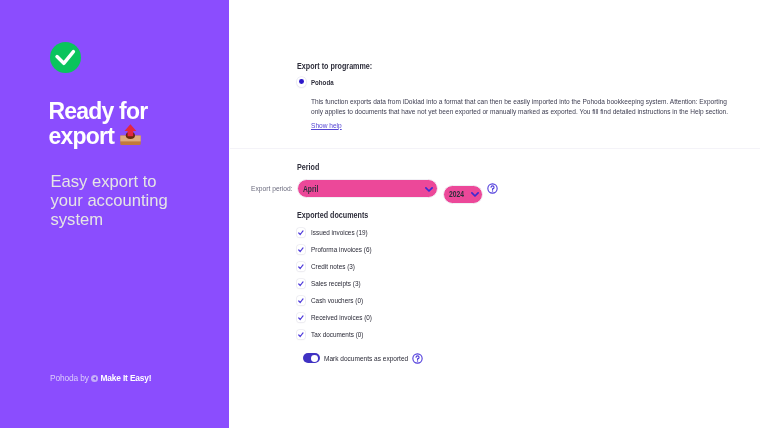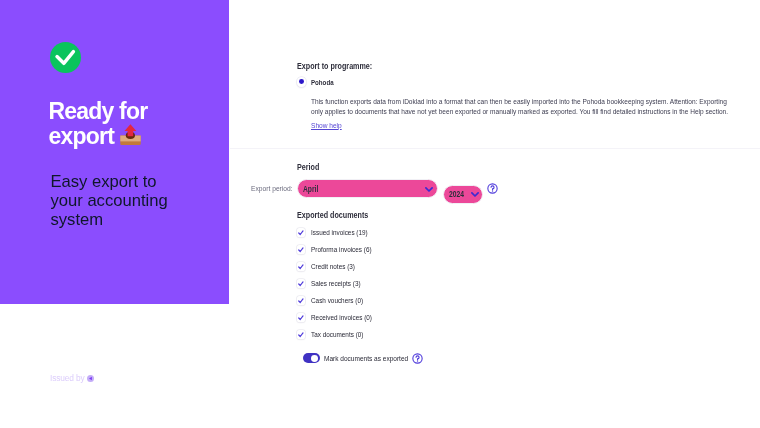--- a/index.html
+++ b/index.html
@@ -1,28 +1,28 @@
 <!DOCTYPE html>
 <html><head>
 <meta charset="utf-8">
 <style>
   html,body{margin:0;padding:0;}
   body{width:760px;height:428px;overflow:hidden;background:#ffffff;
        font-family:"Liberation Sans",sans-serif;-webkit-font-smoothing:antialiased;}
   .page{position:relative;width:760px;height:428px;}
-  .sidebar{position:absolute;left:0;top:0;width:229px;height:304px;background:#8b4dfe;}
+  .sidebar{position:absolute;left:0;top:0;width:229px;height:428px;background:#8b4dfe;}
   .main{position:absolute;left:0;top:0;width:612px;height:428px;background:transparent;padding-left:46px;}
 
   
   .sb-check{position:absolute;left:49.8px;top:42.3px;width:31px;height:31px;}
   .sb-title{position:absolute;left:48.5px;top:98.5px;width:152px;
     font-size:23px;font-weight:bold;color:#ffffff;line-height:25px;letter-spacing:-0.8px;}
   .sb-emoji{position:absolute;left:71.9px;top:25.7px;}
   .sb-sub{position:absolute;left:50.5px;top:171.5px;width:122px;
-    font-size:16.6px;font-weight:normal;color:#0f172a;line-height:19.2px;}
+    font-size:16.6px;font-weight:normal;color:#e5e5e5;line-height:19.2px;}
   .sb-foot{position:absolute;left:50px;top:373.3px;font-size:8.4px;color:#dccdfb;
     letter-spacing:-0.15px;white-space:nowrap;}
   .sb-foot b{color:#ffffff;font-weight:bold;}
   .sb-foot .logo{display:inline-block;vertical-align:-1.2px;margin:0 2.2px 0 2.5px;}
 
   
   .m-h1{position:absolute;left:296.8px;top:61.8px;font-size:8.2px;font-weight:bold;
     color:#2e2e3b;letter-spacing:0;transform:scaleX(0.875);transform-origin:left top;
     white-space:nowrap;}
   .radio-row{position:absolute;left:296.6px;top:77.2px;height:10px;}
@@ -90,26 +90,26 @@
     </span>
     <div class="sb-title"><span>Ready for export</span><span class="sb-emoji">
       <svg width="21" height="21" viewBox="0 0 21 21">
         <path d="M0.3 11.6 h20.4 v8.1 a1.2 1.2 0 0 1 -1.2 1.2 h-18 a1.2 1.2 0 0 1 -1.2 -1.2 z" fill="#c2793a"></path>
         <path d="M0.3 11.6 h20.4 v5.8 h-20.4 z" fill="#dfab7d"></path>
         <ellipse cx="10.4" cy="11.5" rx="4.6" ry="3.4" fill="#66270c"></ellipse>
         <path d="M10.4 0.2 L16.3 6.9 H13.2 V12.3 H7.6 V6.9 H4.5 Z" fill="#e32740"></path>
       </svg>
     </span></div>
     <div class="sb-sub">Easy export to your accounting system</div>
-    <div class="sb-foot"><span>Issued by</span><span class="logo">
+    <div class="sb-foot"><span>Pohoda by</span><span class="logo">
       <svg width="7" height="7" viewBox="0 0 7 7">
         <circle cx="3.5" cy="3.5" r="3.5" fill="#c4adf8"></circle>
         <path d="M4.9 1.8 L2.0 3.6 L4.9 5.3 Z" fill="#7b3bf2"></path>
       </svg>
-    </span><b>Help It Easy!</b></div>
+    </span><b>Make It Easy!</b></div>
   </div>
   <div class="main">
 
     <div class="m-h1">Export to programme:</div>
 
     <div class="radio-row">
       <span class="radio">
           <i></i>
         </span>
       <span class="radio-lbl">Pohoda</span>

